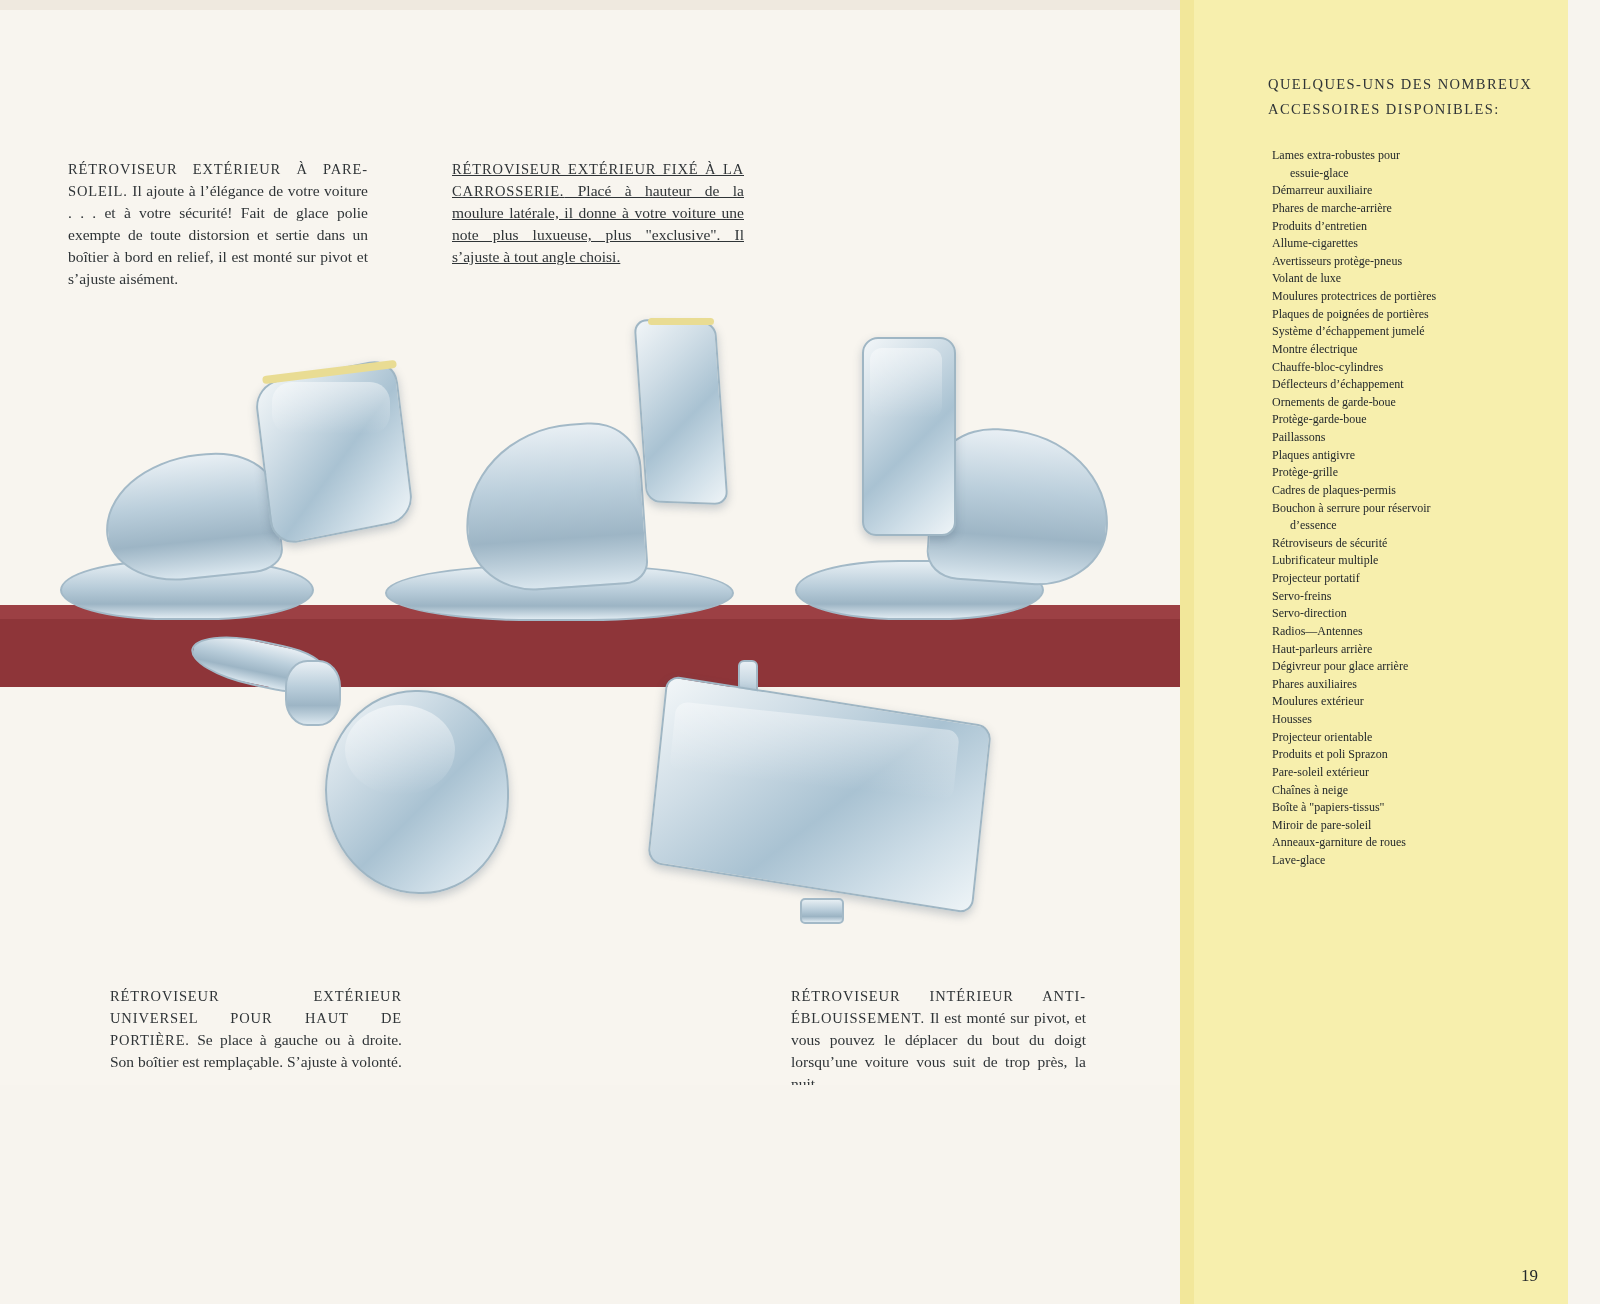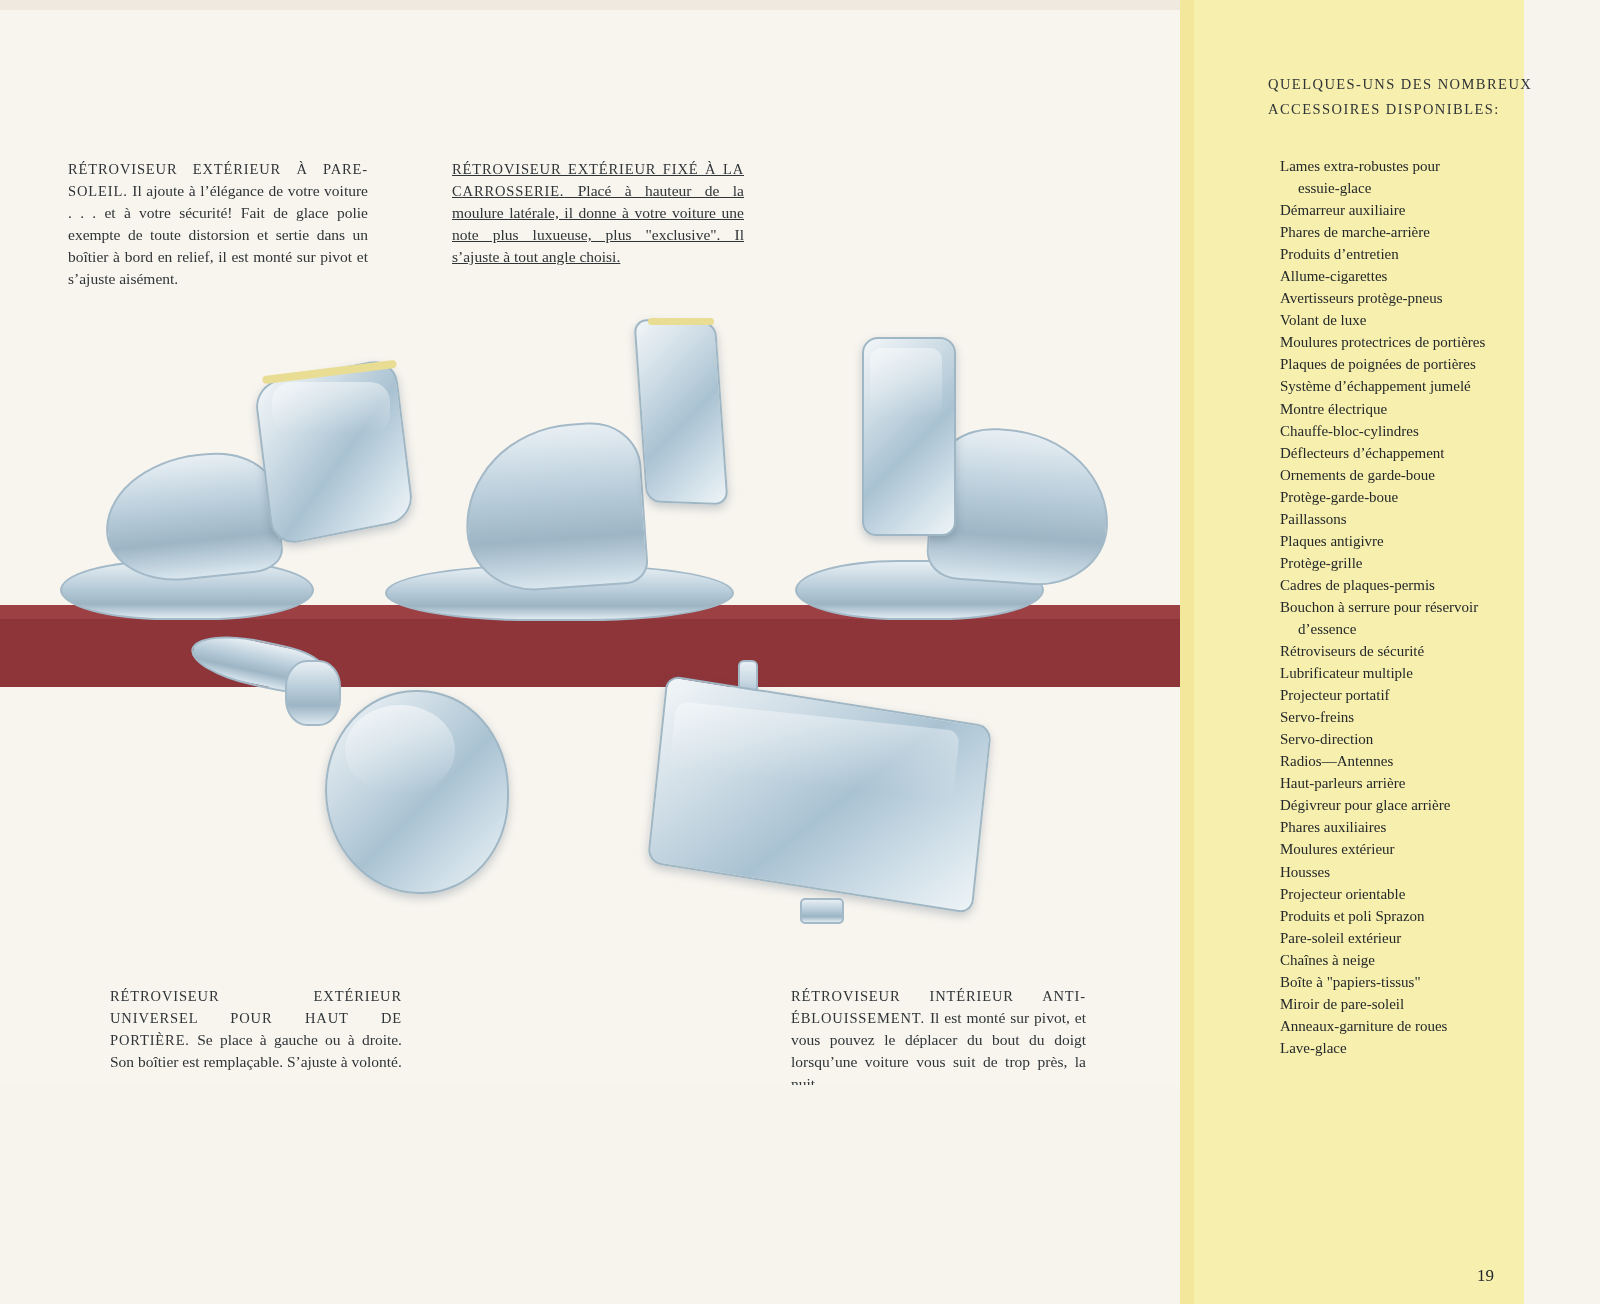--- a/index.html
+++ b/index.html
@@ -104,45 +104,45 @@
     font-size: 41px;
     color: #2f4249;
     letter-spacing: .5px;
     font-family: "Liberation Serif", serif;
   }
 
   
   .side-panel {
     position: absolute;
     left: 1180px; top: 0;
-    width: 344px; height: 1304px;
+    width: 388px; height: 1304px;
     background: #f7efad;
   }
   .side-panel .inner-edge {
     position: absolute;
     left: 0; top: 0; width: 14px; height: 1304px;
     background: #f2e79a;
   }
   .side-title {
     position: absolute;
     left: 88px; top: 72px;
     width: 300px;
     font-size: 14.5px;
     letter-spacing: .1em;
     color: #2f3437;
     line-height: 1.7;
   }
   .side-list {
     position: absolute;
     left: 88px; top: 143px;
     width: 310px;
-    margin: 12px;
+    margin: 4px;
     padding: 0;
     list-style: none;
-    font-size: 15px;
+    font-size: 12px;
     line-height: 1.47;
     color: #23282b;
   }
   .side-list li { white-space: pre-line; }
   .side-list li .cont { display:block; padding-left: 18px; }
   .page-num {
     position: absolute;
     right: 30px; bottom: 18px;
     font-size: 17px;
     color: #23282b;

